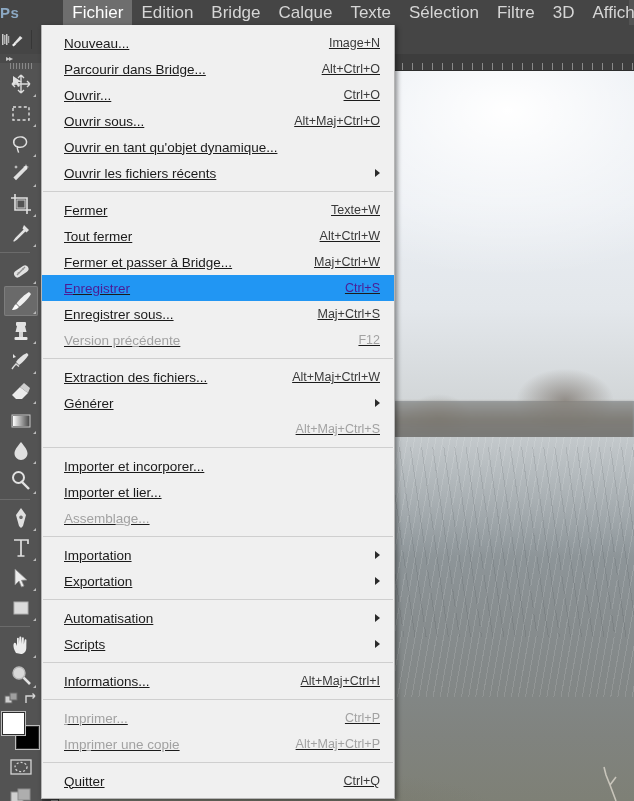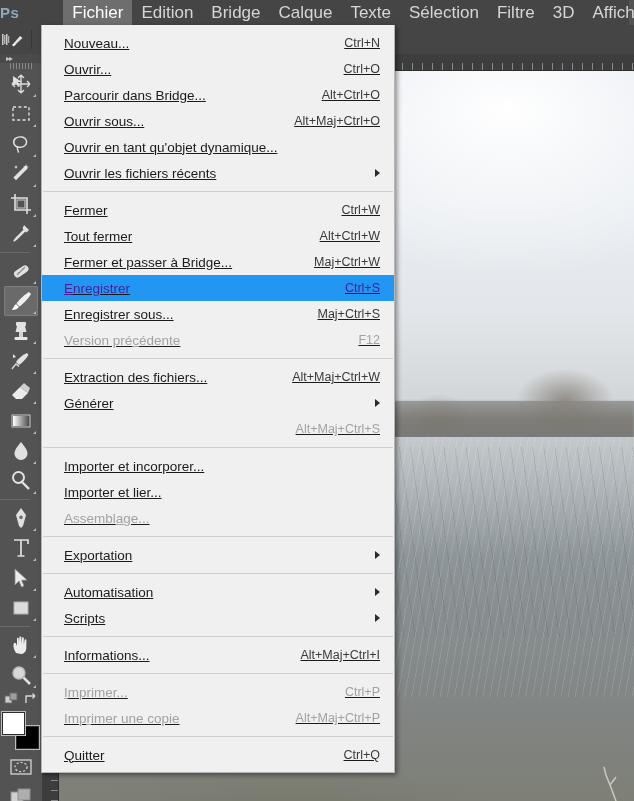--- a/index.html
+++ b/index.html
@@ -466,45 +466,45 @@
         <svg class="branch" viewBox="0 0 60 40">
           <path d="M52 40 L46 24 M46 24 L42 14 M46 24 L52 16 M42 14 L40 6" stroke="#ded9cf" stroke-width="1.6" fill="none" opacity=".85"></path>
         </svg>
       </div>
     </div>
   </div>
 
   <div class="dropdown" id="file-menu">
       <div class="mi">
         <span class="label"><span class="u">N</span>ouveau...</span>
-        <span class="accel">Ctrl+N</span>
+        <span class="accel">Image+N</span>
+      </div>
+      <div class="mi">
+        <span class="label"><span class="u">P</span>arcourir dans Bridge...</span>
+        <span class="accel">Alt+Ctrl+O</span>
       </div>
       <div class="mi">
         <span class="label"><span class="u">O</span>uvrir...</span>
         <span class="accel">Ctrl+O</span>
       </div>
       <div class="mi">
-        <span class="label"><span class="u">P</span>arcourir dans Bridge...</span>
-        <span class="accel">Alt+Ctrl+O</span>
-      </div>
-      <div class="mi">
         <span class="label">Ouvrir sous...</span>
         <span class="accel">Alt+Maj+Ctrl+O</span>
       </div>
       <div class="mi">
         <span class="label">Ouvrir en tant qu'objet dynamique...</span>
       </div>
       <div class="mi">
         <span class="label">Ouvrir les fi<span class="u">c</span>hiers récents</span>
         <i class="arrow"></i>
       </div>
       <div class="msep"></div>
       <div class="mi">
         <span class="label"><span class="u">F</span>ermer</span>
-        <span class="accel">Ctrl+W</span>
+        <span class="accel">Texte+W</span>
       </div>
       <div class="mi">
         <span class="label">Tout fermer</span>
         <span class="accel">Alt+Ctrl+W</span>
       </div>
       <div class="mi">
         <span class="label">Fermer et passer à <span class="u">B</span>ridge...</span>
         <span class="accel">Maj+Ctrl+W</span>
       </div>
       <div class="mi highlight">
@@ -536,20 +536,24 @@
         <span class="label">Im<span class="u">p</span>orter et incorporer...</span>
       </div>
       <div class="mi">
         <span class="label">Im<span class="u">p</span>orter et lier...</span>
       </div>
       <div class="mi disabled">
         <span class="label">Assembl<span class="u">a</span>ge...</span>
       </div>
       <div class="msep"></div>
       <div class="mi">
+        <span class="label">Import<span class="u">a</span>tion</span>
+        <i class="arrow"></i>
+      </div>
+      <div class="mi">
         <span class="label">E<span class="u">x</span>portation</span>
         <i class="arrow"></i>
       </div>
       <div class="msep"></div>
       <div class="mi">
         <span class="label">A<span class="u">u</span>tomatisation</span>
         <i class="arrow"></i>
       </div>
       <div class="mi">
         <span class="label">Sc<span class="u">r</span>ipts</span>

